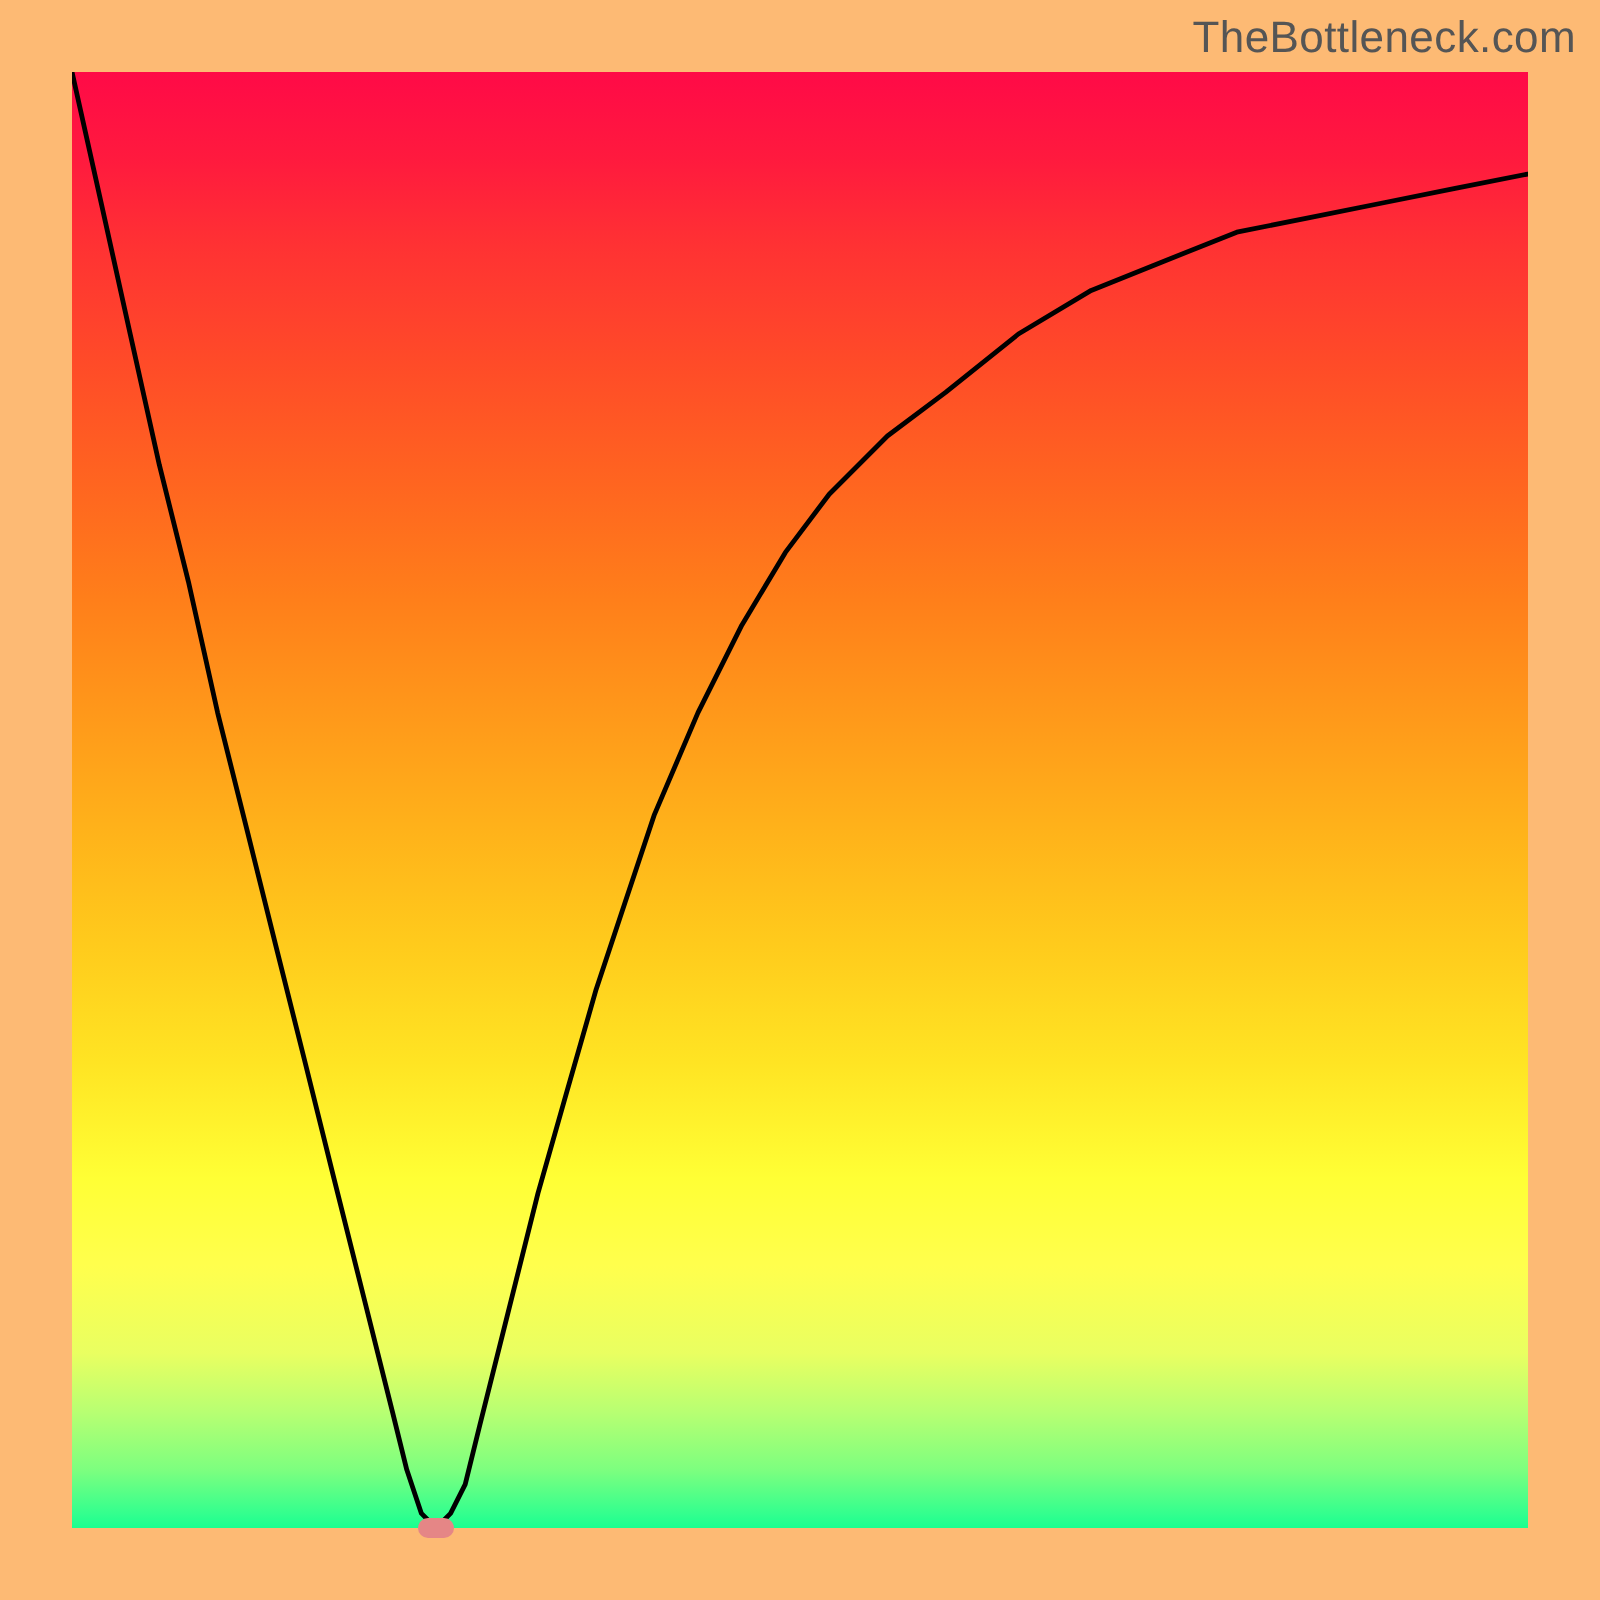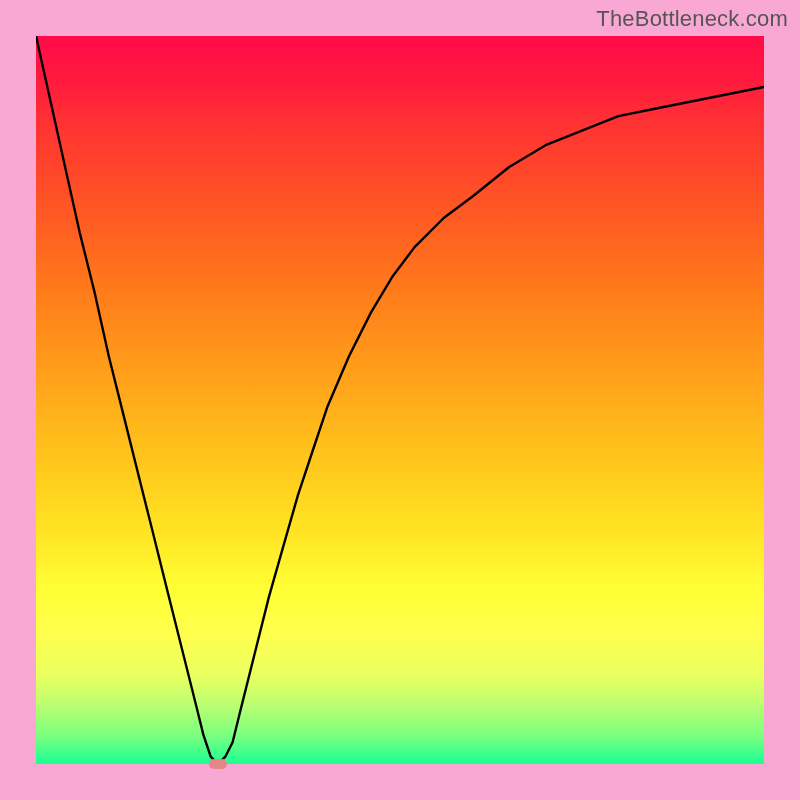--- a/index.html
+++ b/index.html
@@ -8,21 +8,21 @@
     width: 800px;
     height: 800px;
     overflow: hidden;
     background: #000;
     font-family: Arial, Helvetica, sans-serif;
   }
   .frame {
     position: relative;
     width: 800px;
     height: 800px;
-    background: #f9a8d4;
+    background: #fdba74;
   }
   .plot-area {
     position: absolute;
     left: 36px;
     top: 36px;
     width: 728px;
     height: 728px;
     background: linear-gradient(
       to bottom,
       #ff0a47 0%,

